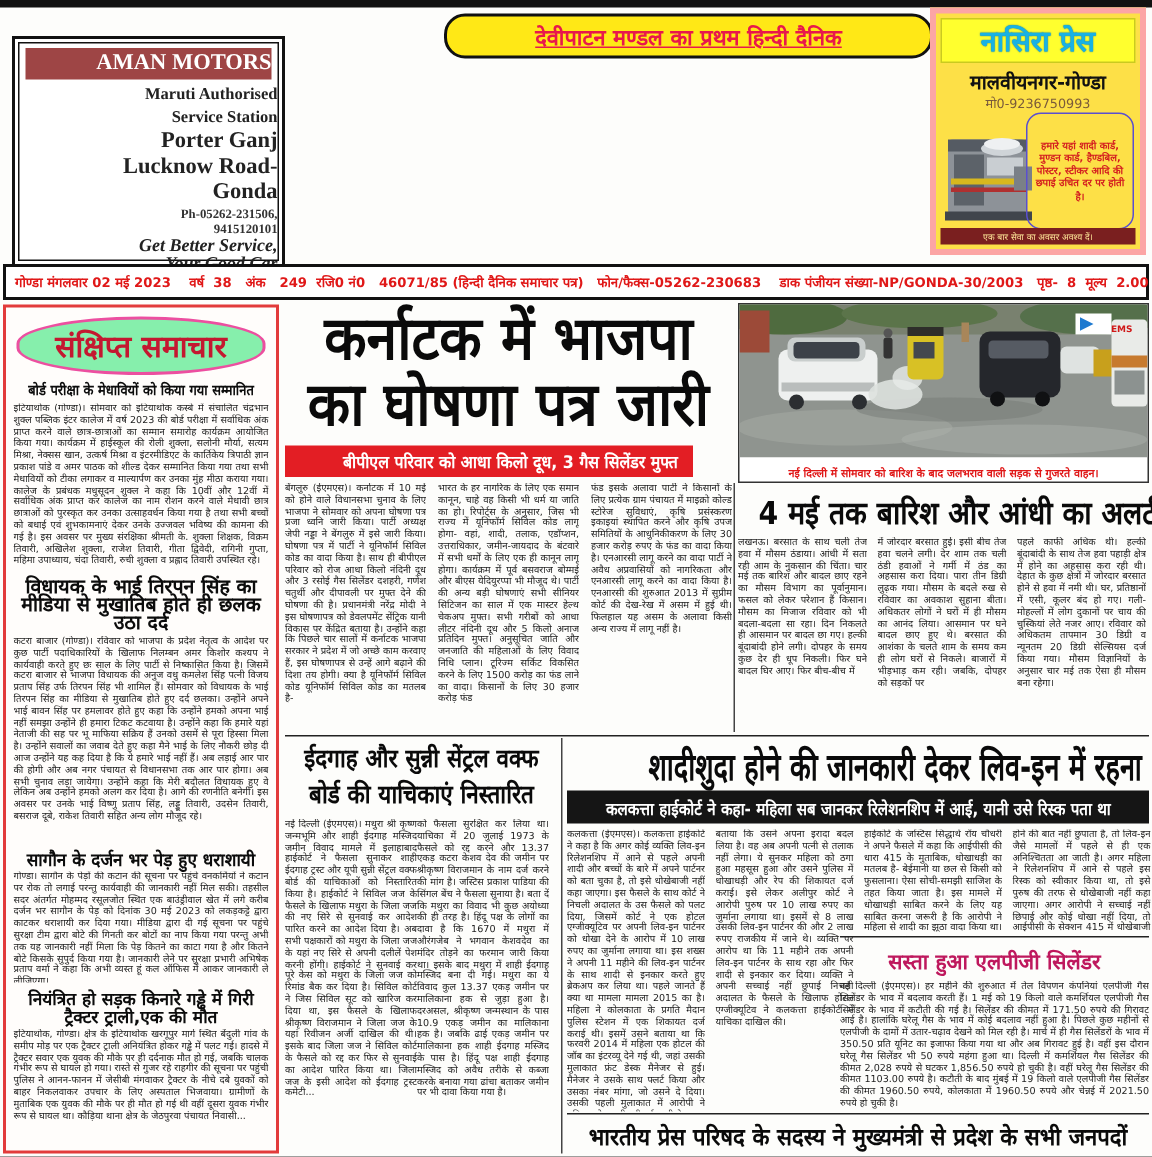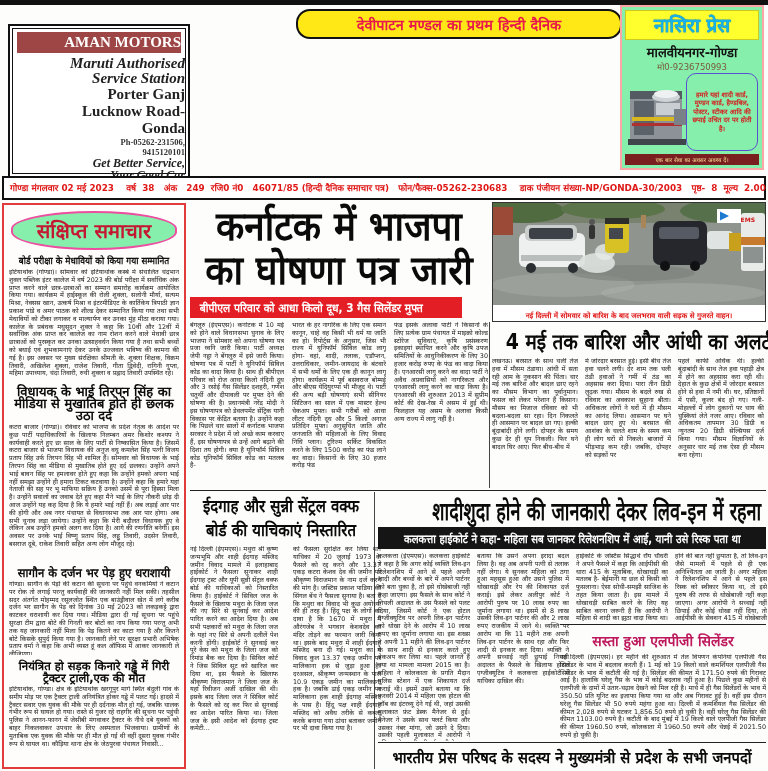--- a/index.html
+++ b/index.html
@@ -10,30 +10,30 @@
   .body-txt{font-size:6.4px;line-height:7.8px;color:#1c1c1c;}
   .sqx{display:block;transform-origin:center;white-space:nowrap;text-align:center;}
   .rule-h{background:#222;height:1px;}
   .rule-v{background:#444;width:1px;}
   
   #topbar{left:0;top:0;width:768px;height:5px;background:#111;}
   #aman{left:8px;top:24px;width:174px;height:146px;border:2px solid #111;padding:2px;background:#fff;}
   #aman-inner{border:1px solid #111;height:100%;box-sizing:border-box;text-align:right;
               font-family:"Liberation Serif",serif;}
   #aman-title{background:#9e4545;color:#fff;font-weight:bold;font-size:15px;padding:2px 0;margin:3px 4px;}
-  .aman-line{font-weight:bold;font-size:15px;line-height:15px;color:#222;font-style:italic;}
+  .aman-line{font-weight:bold;font-size:11px;line-height:15px;color:#222;}
   .aman-line-big{font-weight:bold;font-size:15px;line-height:17px;color:#222;}
   .aman-ph{font-size:8.5px;line-height:10px;font-weight:bold;color:#333;}
   .aman-tag{font-size:12px;line-height:12px;font-style:italic;font-weight:bold;color:#222;}
   #tagline{left:296px;top:9px;width:322px;height:26px;background:#ffe816;border:2px solid #111;
            border-radius:14px;display:flex;align-items:center;justify-content:center;}
-  #tagline span{color:#e8184c;font-weight:bold;font-size:14.5px;}
+  #tagline span{color:#e8184c;font-weight:bold;font-size:14.5px;text-decoration:underline;}
   #masthead{left:188px;top:30px;width:420px;height:142px;display:flex;align-items:center;justify-content:center;}
   #masthead span{font-size:102px;font-weight:800;color:#0a0a0a;letter-spacing:2px;}
-  #nasira{left:620px;top:5px;width:144px;height:165px;border:2px solid #fca5a5;background:#86efac;box-sizing:border-box;}
+  #nasira{left:620px;top:5px;width:144px;height:165px;border:4px solid #fca5a5;background:#fde047;box-sizing:border-box;}
   #nasira-title{margin:3px;background:#ffff2e;border:1px solid #caca20;text-align:center;
                 font-size:19px;font-weight:800;color:#18b2e4;text-shadow:0 0 1px #0a6a9a;padding:1px 0;}
   #nasira-sub{text-align:center;font-weight:800;font-size:13px;color:#111;}
   #nasira-ph{text-align:center;font-size:8.5px;color:#7a5a3a;}
   #nasira-bubble{position:absolute;right:4px;top:66px;width:72px;height:78px;border:1.5px solid #5a4fd0;
                  border-radius:10px;display:flex;align-items:center;justify-content:center;text-align:center;
                  font-size:6.6px;line-height:8.6px;font-weight:bold;color:#d42020;padding:2px;box-sizing:border-box;}
   #nasira-foot{position:absolute;left:3px;right:3px;bottom:3px;background:#7a1f1f;color:#ffe89a;
                font-size:5.8px;text-align:center;padding:1.5px 0;}
   #dateline{left:2px;top:176px;width:764px;height:24px;border:2px solid #111;box-sizing:border-box;
@@ -42,21 +42,21 @@
   
   #briefs{left:2px;top:203px;width:184px;height:566px;border:2px solid #e23b3b;box-sizing:border-box;
           background:#fffdfb;padding:4px 5px;}
   #briefs-oval{border:2.5px solid #ec4fa0;background:#86efac;border-radius:50%/46%;
                text-align:center;padding:4px 0;margin:2px 2px 5px 2px;}
   #briefs-oval span{font-size:20px;font-weight:800;color:#c41830;}
   .brief-h{font-weight:800;font-size:9.6px;line-height:12px;text-align:center;color:#0c0c0c;margin-top:3px;}
   .brief-b{margin-top:2px;}
   
   .lead-hl{font-weight:800;color:#0a0a0a;font-size:40px;line-height:44px;}
-  #lead-sub{left:190px;top:297px;width:272px;height:21px;background:#e31e24;display:flex;align-items:center;justify-content:flex-start;}
+  #lead-sub{left:190px;top:297px;width:272px;height:21px;background:#e31e24;display:flex;align-items:center;justify-content:flex-end;}
   #lead-sub span{color:#fff;font-weight:800;font-size:11.5px;}
   .colset{display:flex;}
   .colset .col{flex:0 0 auto;}
   
   #photo-wrap{left:492px;top:202px;width:274px;height:120px;border:1px solid #333;box-sizing:border-box;background:#fff;}
   #caption{position:absolute;left:0;right:0;bottom:1px;text-align:center;font-size:7.2px;font-weight:bold;color:#e01818;}
   #ems-label{position:absolute;right:10px;top:13px;font-size:6px;font-weight:800;color:#d01818;}
   
   .mid-hl{font-weight:800;color:#0a0a0a;}
   #livein-subbar{background:#151515;display:flex;align-items:center;justify-content:center;}
@@ -196,21 +196,21 @@
   </div>
 
   <div class="abs rule-v" style="left:489px;top:322px;height:166px"></div>
   <div class="abs rule-h" style="left:190px;top:490px;width:576px"></div>
   <div class="abs rule-v" style="left:374px;top:492px;height:277px"></div>
 
   <div class="abs" style="left:190px;top:494px;width:182px;height:48px;text-align:center">
     <span class="mid-hl sqx" style="font-size:17px;line-height:24px;transform:scaleX(.88)">ईदगाह और सुन्नी सेंट्रल वक्फ</span>
     <span class="mid-hl sqx" style="font-size:17px;line-height:24px;transform:scaleX(.88)">बोर्ड की याचिकाएं निस्तारित</span>
   </div>
-  <div class="abs colset" style="left:190px;top:546px;width:182px;height:222px;gap:15px">
+  <div class="abs colset" style="left:190px;top:546px;width:182px;height:222px;gap:0">
     <div class="col body-txt jt" style="width:88px;height:222px">नई दिल्ली (ईएमएस)। मथुरा श्री कृष्ण जन्मभूमि और शाही ईदगाह मस्जिद जमीन विवाद मामले में इलाहाबाद हाईकोर्ट ने फैसला सुनाकर शाही ईदगाह ट्रस्ट और यूपी सुन्नी सेंट्रल वक्फ बोर्ड की याचिकाओं को निस्तारित किया है। हाईकोर्ट ने सिविल जज के फैसले के खिलाफ मथुरा के जिला जज की नए सिरे से सुनवाई कर आदेश पारित करने का आदेश दिया है। अब सभी पक्षकारों को मथुरा के जिला जज के यहां नए सिरे से अपनी दलीलें पेश करनी होंगी। हाईकोर्ट ने सुनवाई कर पूरे केस को मथुरा के जिला जज को रिमांड बैक कर दिया है। सिविल कोर्ट ने जिस सिविल सूट को खारिज कर दिया था, इस फैसले के खिलाफ श्रीकृष्ण विराजमान ने जिला जज के यहां रिवीजन अर्जी दाखिल की थी। इसके बाद जिला जज ने सिविल कोर्ट के फैसले को रद्द कर फिर से सुनवाई का आदेश पारित किया था। जिला जज के इसी आदेश को ईदगाह ट्रस्ट कमेटी...</div>
     <div class="col body-txt jt" style="width:88px;height:222px">को फैसला सुरक्षित कर लिया था। याचिका में 20 जुलाई 1973 के फैसले को रद्द करने और 13.37 एकड़ कटरा केशव देव की जमीन पर श्रीकृष्ण विराजमान के नाम दर्ज करने की मांग है। जस्टिस प्रकाश पाडिया की सिंगल बेंच ने फैसला सुनाया है। बता दें कि मथुरा का विवाद भी कुछ अयोध्या की ही तरह है। हिंदू पक्ष के लोगों का दावा है कि 1670 में मथुरा में औरंगजेब ने भगवान केशवदेव का मंदिर तोड़ने का फरमान जारी किया था। इसके बाद मथुरा में शाही ईदगाह मस्जिद बना दी गई। मथुरा का ये विवाद कुल 13.37 एकड़ जमीन पर मालिकाना हक से जुड़ा हुआ है। दरअसल, श्रीकृष्ण जन्मस्थान के पास 10.9 एकड़ जमीन का मालिकाना हक है। जबकि ढाई एकड़ जमीन पर मालिकाना हक शाही ईदगाह मस्जिद के पास है। हिंदू पक्ष शाही ईदगाह मस्जिद को अवैध तरीके से कब्जा करके बनाया गया ढांचा बताकर जमीन पर भी दावा किया गया है।</div>
   </div>
 
   <div class="abs" style="left:378px;top:493px;width:388px;height:30px;text-align:center">
     <span class="mid-hl sqx" style="font-size:25px;transform:scaleX(.72)">शादीशुदा होने की जानकारी देकर लिव-इन में रहना धोखा नहीं</span>
   </div>
   <div id="livein-subbar" class="abs" style="left:378px;top:527px;width:388px;height:22px">
     <span class="sqx" style="transform:scaleX(.88)">कलकत्ता हाईकोर्ट ने कहा- महिला सब जानकर रिलेशनशिप में आई, यानी उसे रिस्क पता था</span>
   </div>

